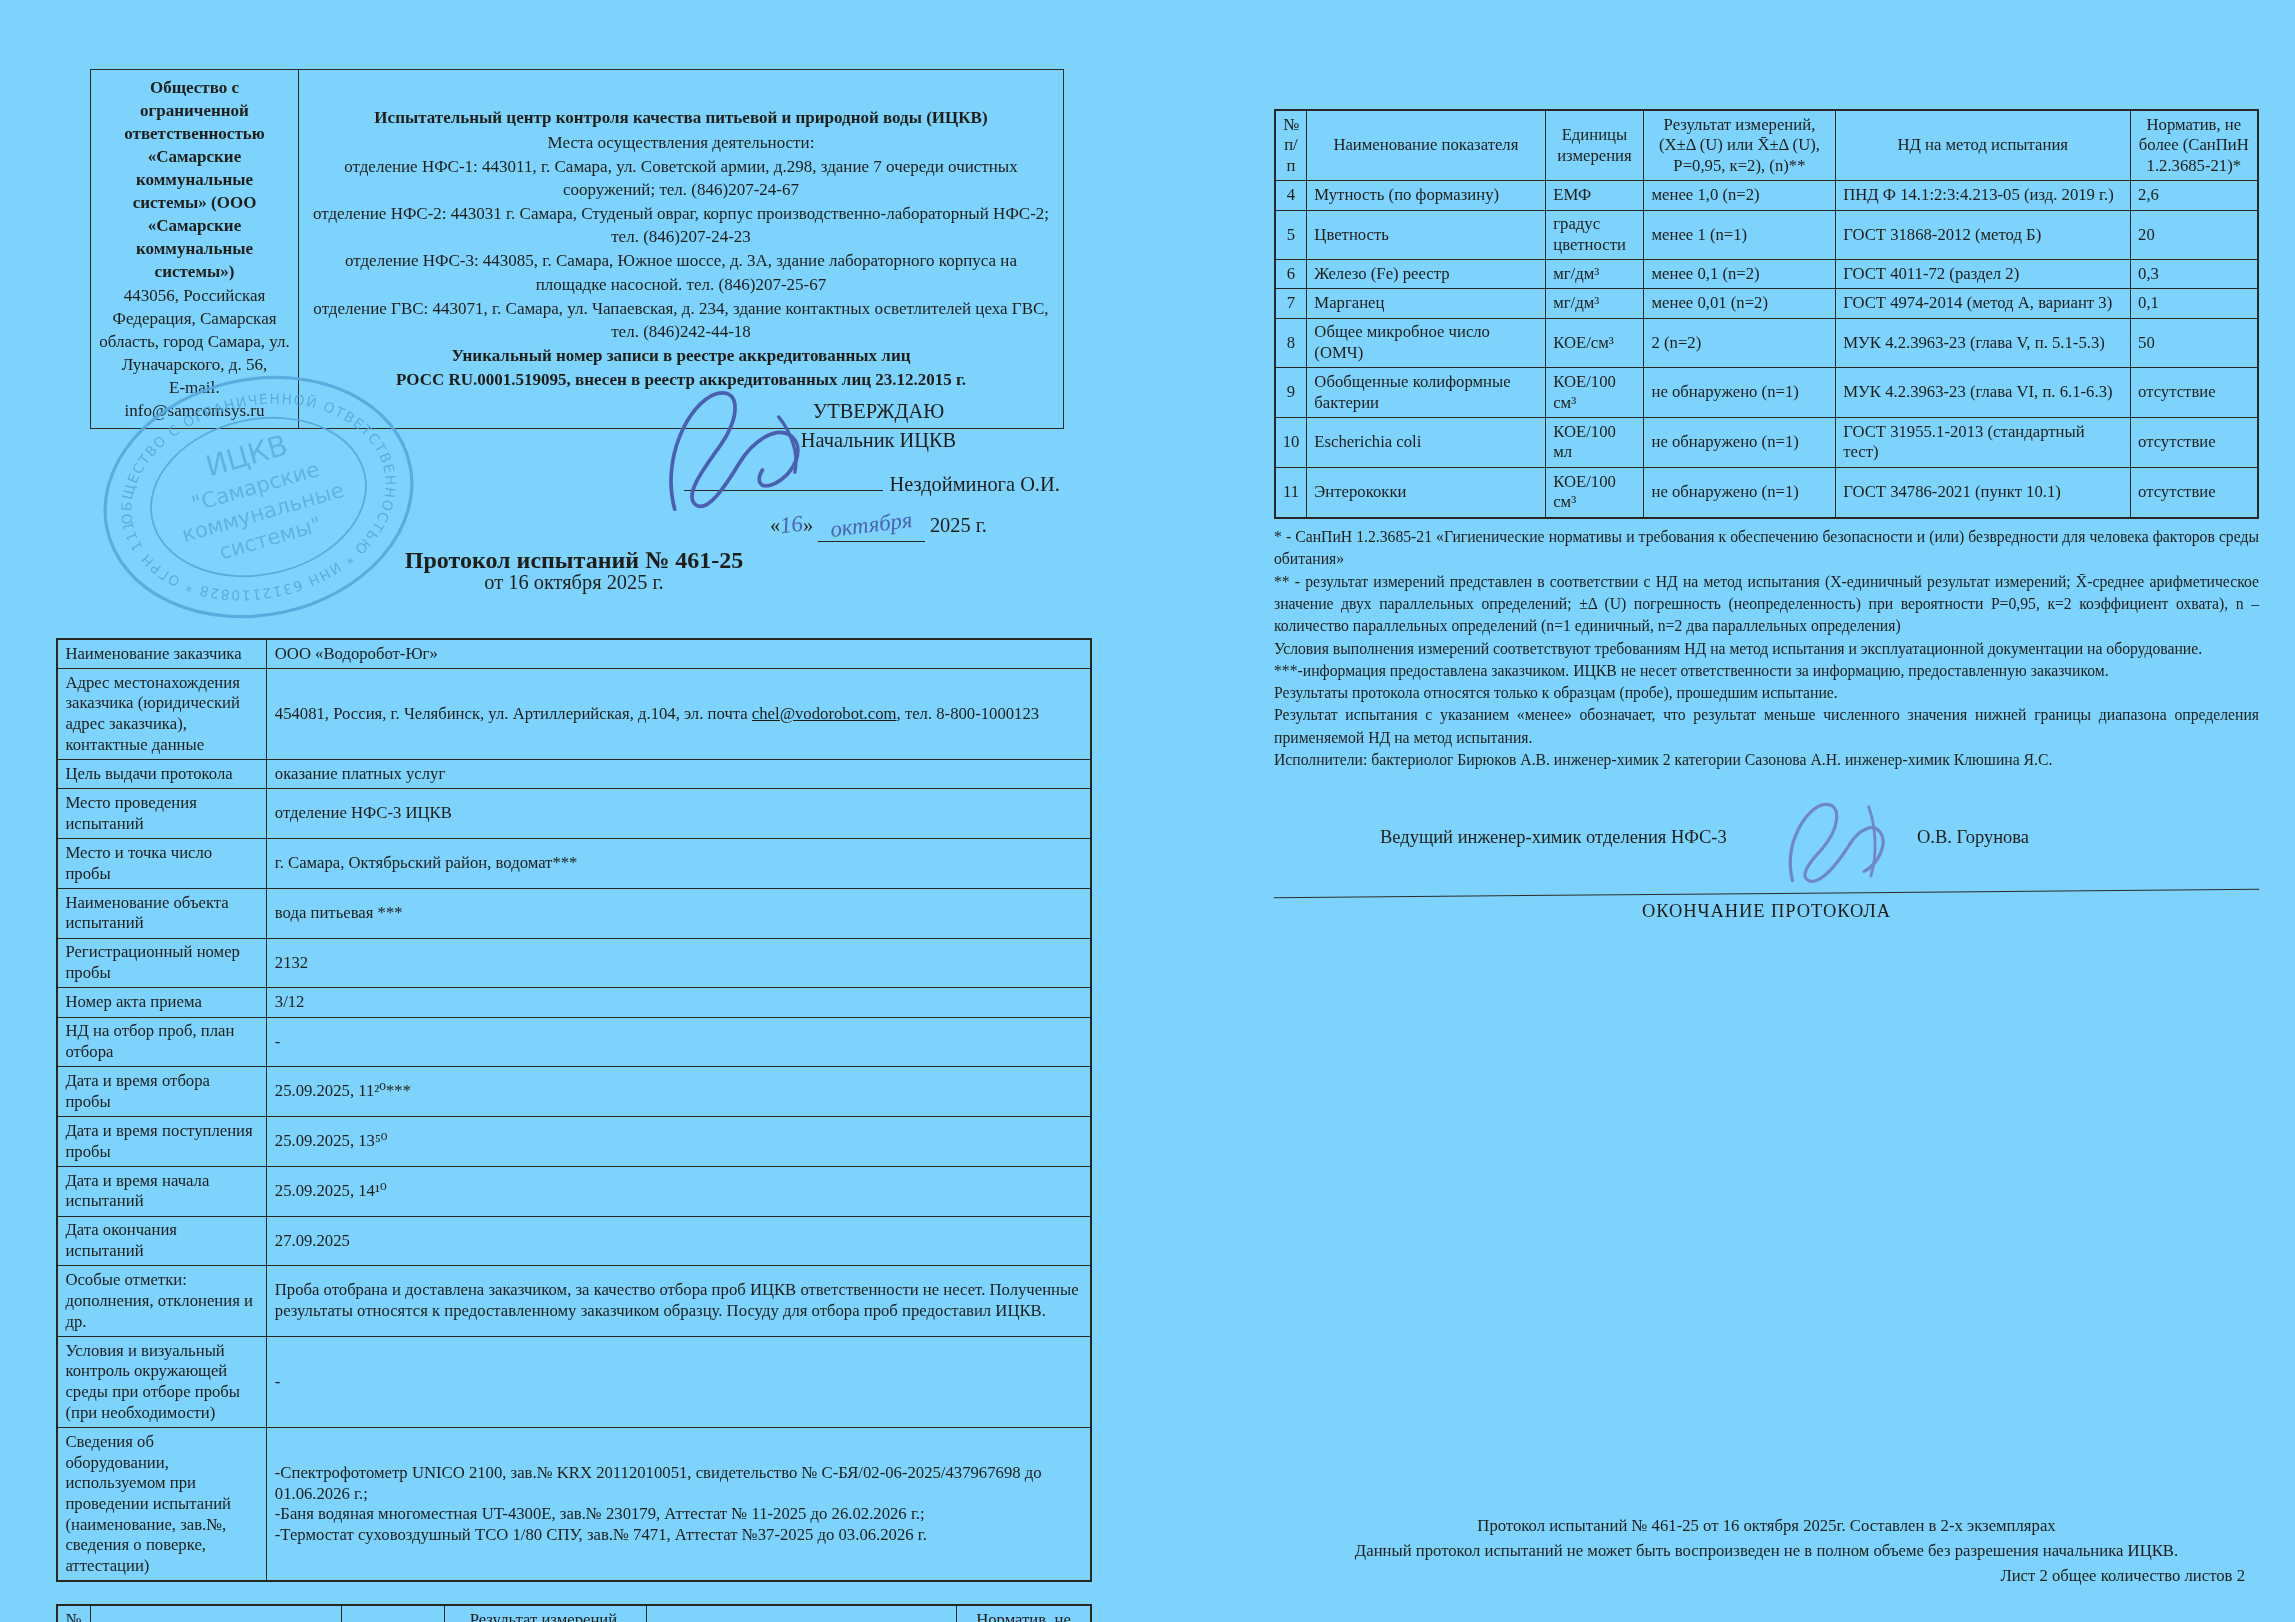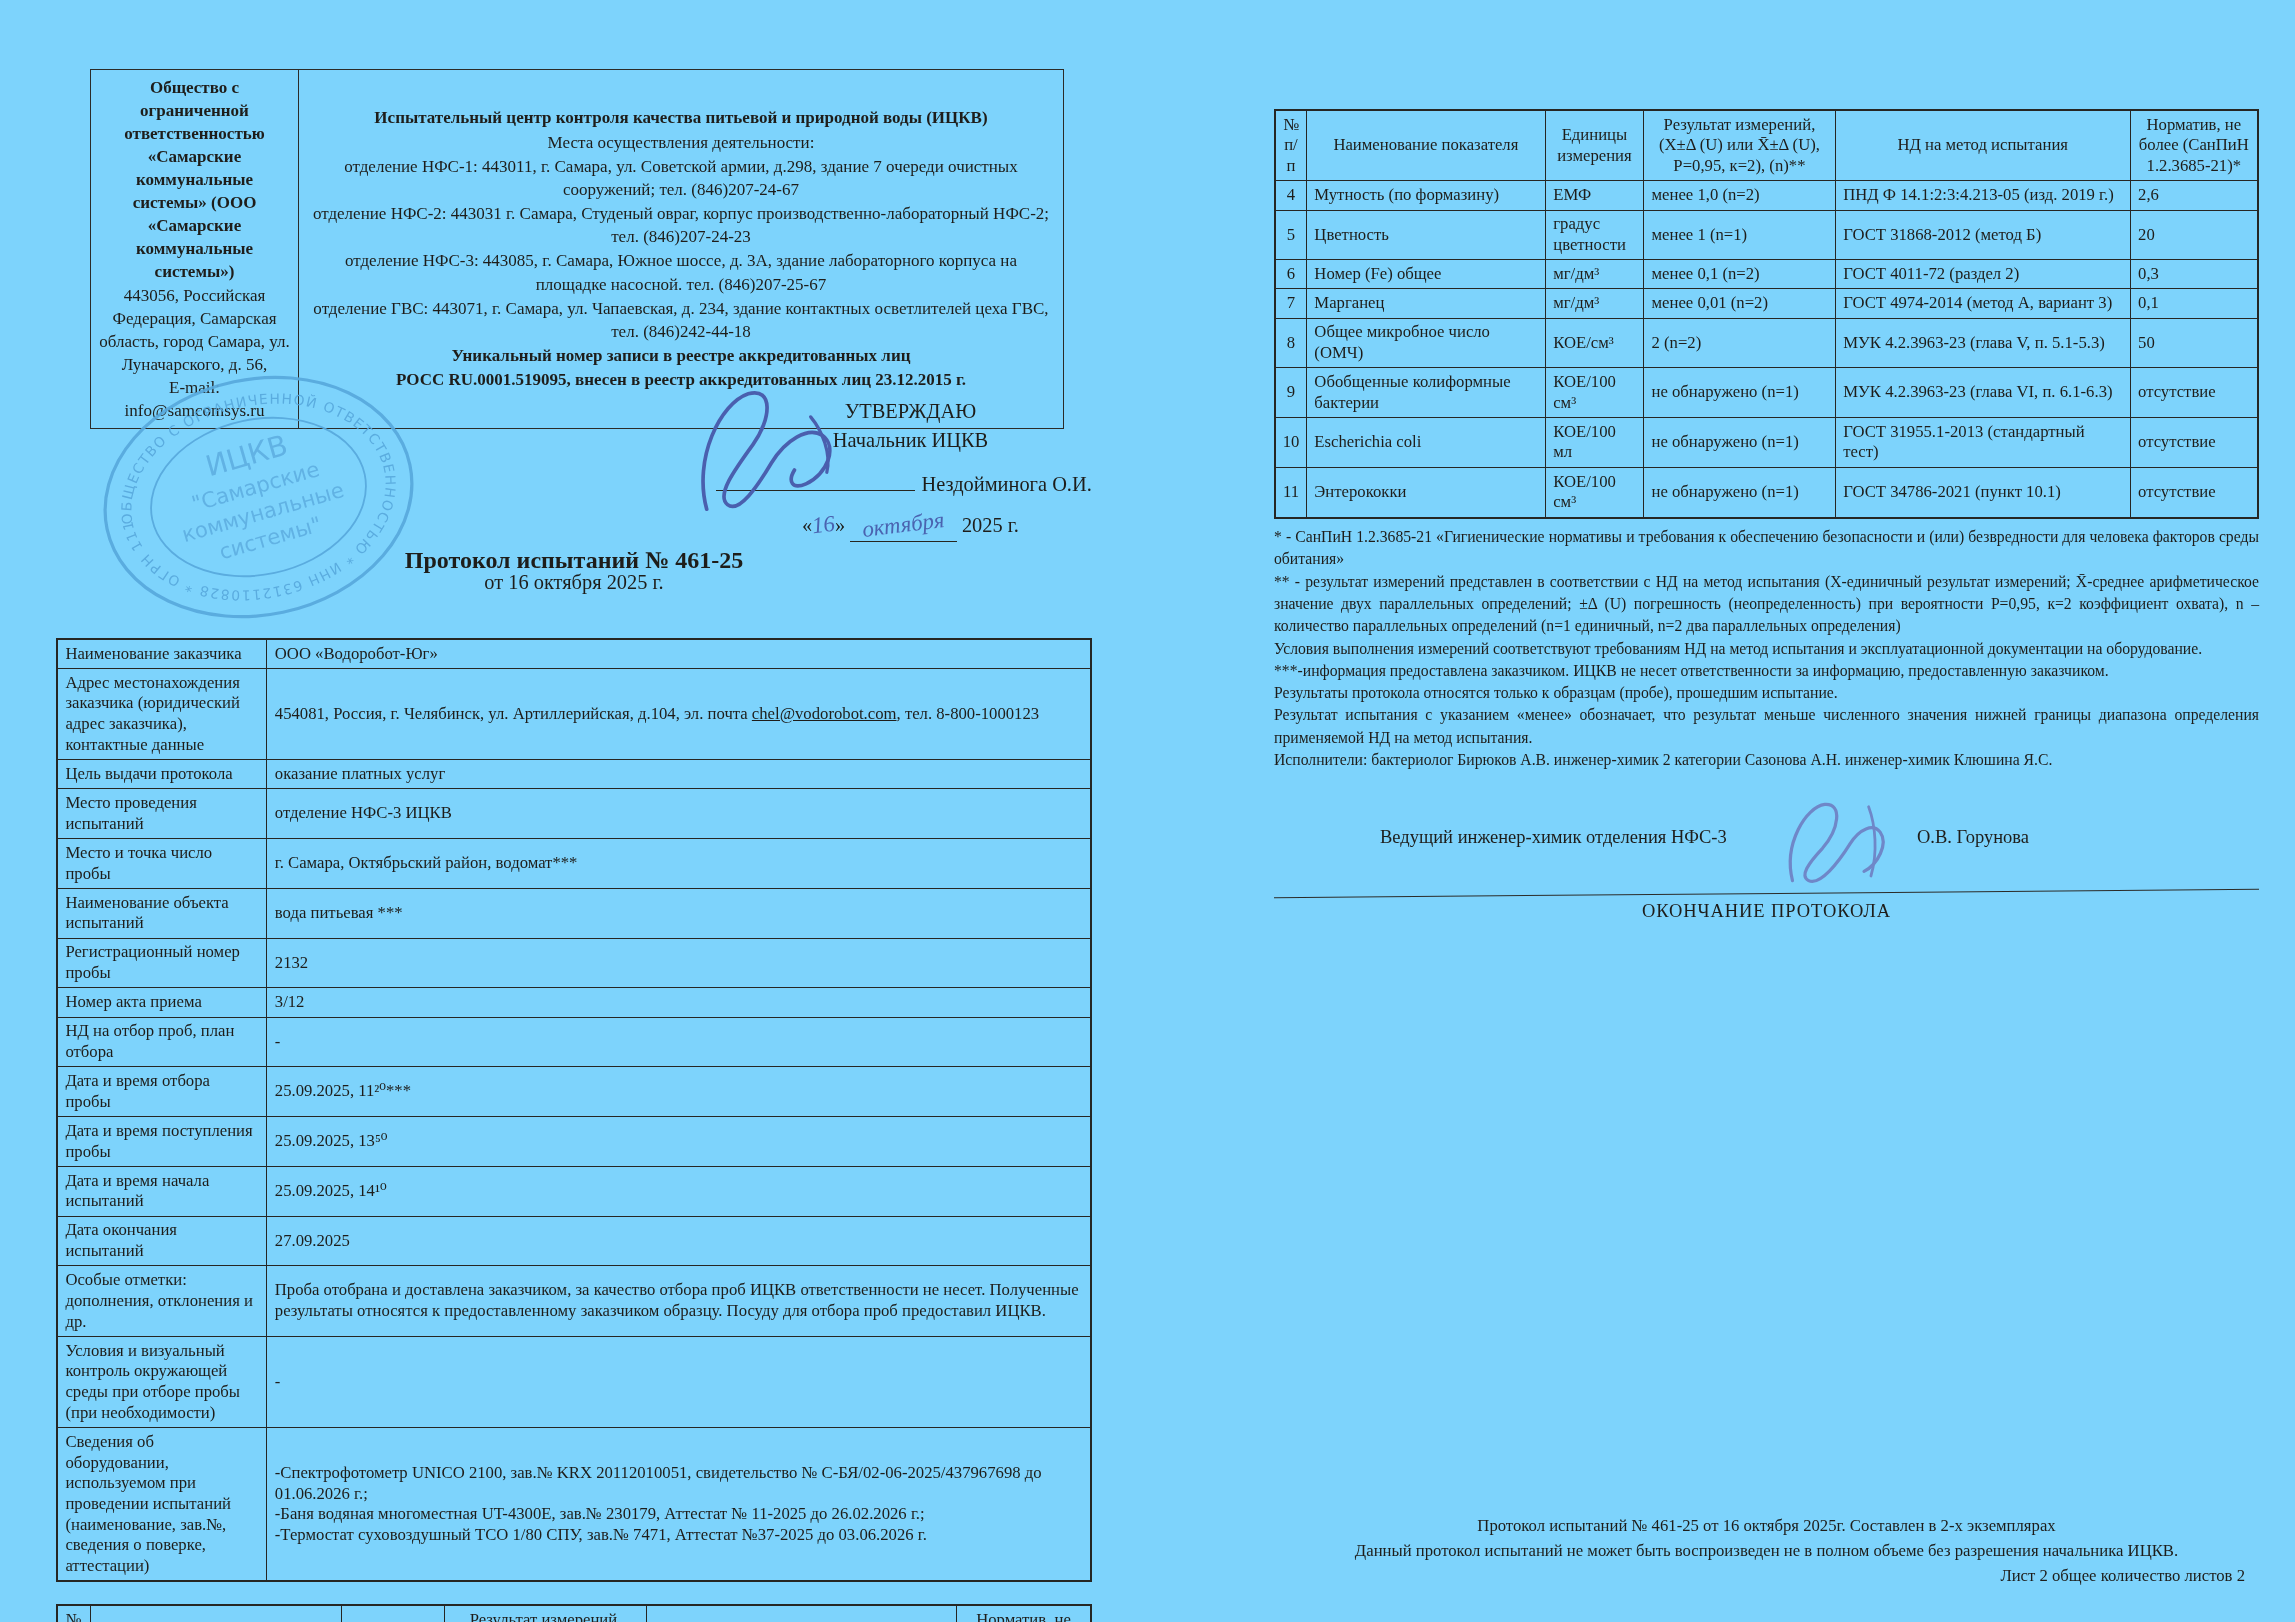--- a/index.html
+++ b/index.html
@@ -95,21 +95,21 @@
         <textPath href="#ringPath" startOffset="0">ОБЩЕСТВО С ОГРАНИЧЕННОЙ ОТВЕТСТВЕННОСТЬЮ * ИНН 6312110828 * ОГРН 1116312008340</textPath>
       </text>
       <g transform="rotate(-4 410 290)">
         <text class="stamp-center" x="410" y="218" font-size="62" text-anchor="middle">ИЦКВ</text>
         <text class="stamp-center" x="410" y="282" font-size="46" text-anchor="middle">"Самарские</text>
         <text class="stamp-center" x="410" y="340" font-size="46" text-anchor="middle">коммунальные</text>
         <text class="stamp-center" x="410" y="398" font-size="46" text-anchor="middle">системы"</text>
       </g>
     </svg>
 
-    <div class="abs approval" style="left:684px;top:397px;">
+    <div class="abs approval" style="left:652px;top:397px;">
       <div>УТВЕРЖДАЮ</div>
       <div>Начальник ИЦКВ</div>
       <div class="sig-row">
         <svg class="abs" style="left:-4.6px;top:-91px;pointer-events:none;" width="194" height="153" viewBox="0 0 420 330">
           <path d="M 60,290 C 30,180 90,60 150,40 C 205,25 200,95 160,150 C 120,205 80,260 105,280 C 130,300 170,240 200,190 C 230,140 280,110 310,130 C 345,155 320,215 275,235 C 245,248 235,230 250,205" fill="none" stroke="#4a5fae" stroke-width="8" stroke-linecap="round"></path>
           <path d="M 285,90 C 310,120 330,170 320,210" fill="none" stroke="#4a5fae" stroke-width="7" stroke-linecap="round"></path>
         </svg>
         <span class="sig-underline"></span><span class="sig-name">Нездойминога О.И.</span>
       </div>
       <div class="date-row">
@@ -257,21 +257,21 @@
             <tr>
               <td>5</td>
               <td>Цветность</td>
               <td>градус цветности</td>
               <td>менее 1 (n=1)</td>
               <td>ГОСТ 31868-2012 (метод Б)</td>
               <td>20</td>
             </tr>
             <tr>
               <td>6</td>
-              <td>Номер (Fe) общее</td>
+              <td>Железо (Fe) реестр</td>
               <td>мг/дм³</td>
               <td>менее 0,1 (n=2)</td>
               <td>ГОСТ 4011-72 (раздел 2)</td>
               <td>0,3</td>
             </tr>
             <tr>
               <td>7</td>
               <td>Марганец</td>
               <td>мг/дм³</td>
               <td>менее 0,01 (n=2)</td>

